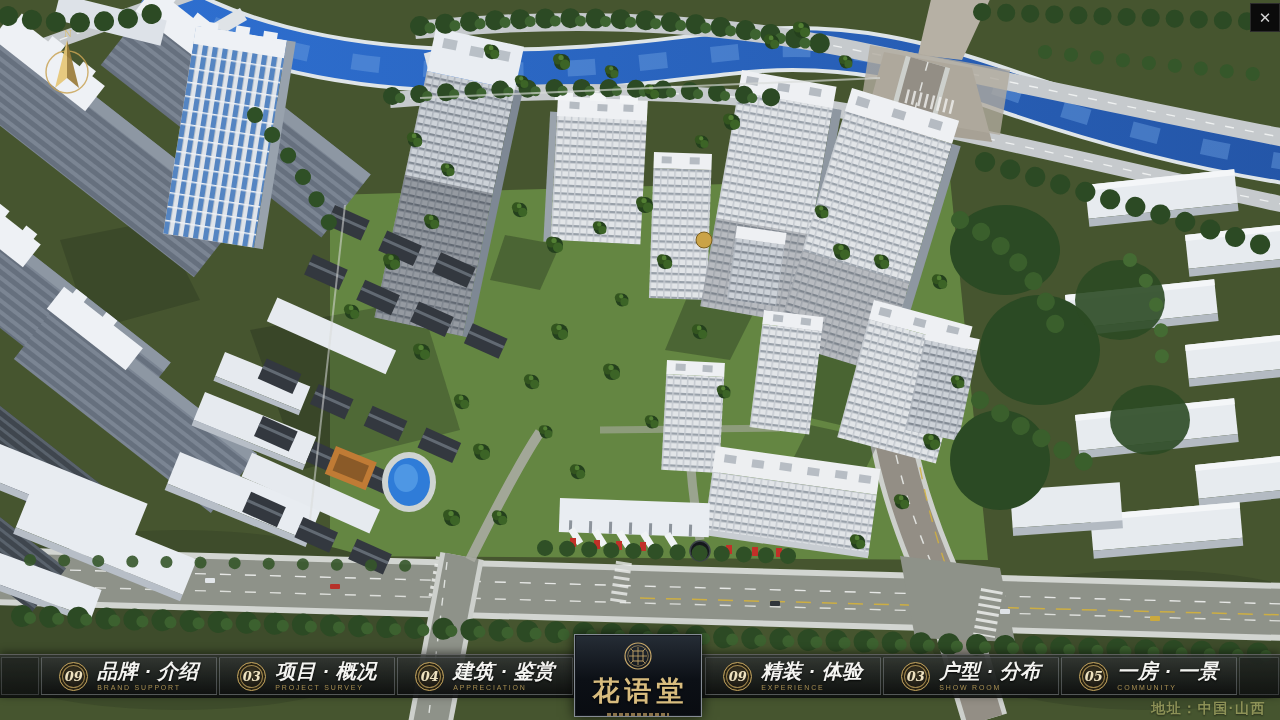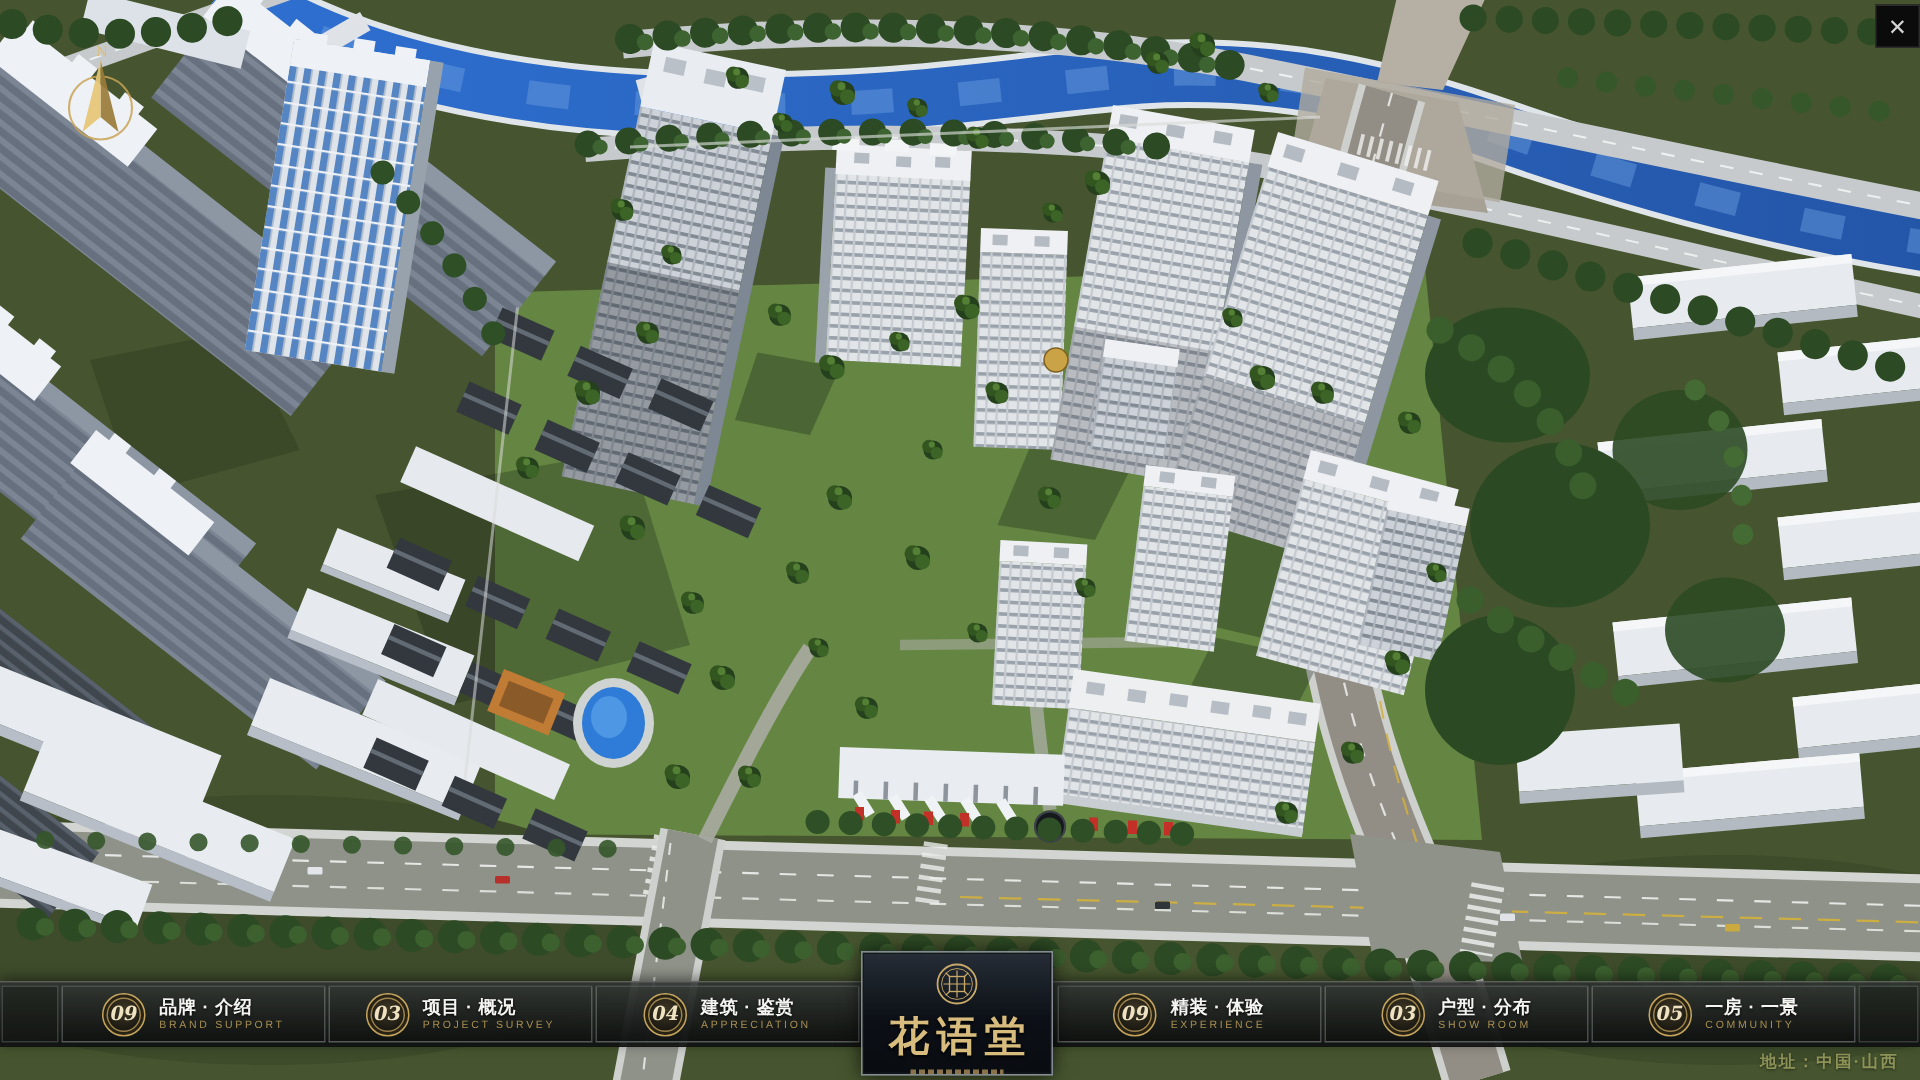--- a/index.html
+++ b/index.html
@@ -28,39 +28,39 @@
     display:flex;align-items:center;justify-content:center;gap:9px;cursor:pointer;
     box-sizing:border-box;}
   .badge{width:27px;height:27px;border-radius:50%;flex:0 0 auto;
     border:1px solid #c5a55e;
     box-shadow:inset 0 0 0 2px rgba(10,10,6,.8), inset 0 0 0 3px rgba(197,165,94,.75);
     background:radial-gradient(circle at 50% 38%,#3d3724,#161410 72%);
     display:flex;align-items:center;justify-content:center;}
   .badge i{font-style:italic;font-family:"DejaVu Serif",serif;font-size:13px;
     color:#eee2c0;font-weight:bold;}
   .mtxt{display:flex;flex-direction:column;line-height:1.05;}
-  .zh{font-size:12px;font-weight:bold;color:#f4f4f1;letter-spacing:.5px;
-    text-shadow:0 1px 2px rgba(0,0,0,.9);white-space:nowrap;}
+  .zh{font-size:20px;font-weight:bold;color:#f4f4f1;letter-spacing:.5px;
+    text-shadow:0 1px 2px rgba(0,0,0,.9);white-space:nowrap;font-style:italic;}
   .en{font-size:7px;letter-spacing:1.8px;color:#a88f52;margin-top:2px;white-space:nowrap;}
 
   
   .logo-slot{width:130px;position:relative;flex:0 0 auto;}
   .logo-panel{position:absolute;left:0;top:-21px;width:128px;height:83px;
     background:linear-gradient(180deg,#262d36,#0c1016 55%,#090c11);
     border:1px solid #858b94;box-shadow:inset 0 0 0 1px #14181d,0 0 12px rgba(0,0,0,.7);
     display:flex;flex-direction:column;align-items:center;padding-top:6px;
     box-sizing:border-box;cursor:pointer;}
   .logo-title{font-family:"DejaVu Serif",serif;font-weight:bold;font-size:27px;
     color:#d8bc7e;letter-spacing:5px;padding-left:5px;margin-top:2px;
     text-shadow:0 1px 2px #000;white-space:nowrap;}
   .logo-sub{width:62px;height:3px;margin-top:4px;
     background:repeating-linear-gradient(90deg,#8a734a 0 4px,rgba(0,0,0,0) 4px 6px);}
 
   
-  .address{position:absolute;right:14px;top:700px;font-size:11px;font-weight:bold;
+  .address{position:absolute;right:14px;top:700px;font-size:14px;font-weight:bold;
     color:#9a9d5e;opacity:.85;letter-spacing:1.5px;text-shadow:0 1px 2px rgba(0,0,0,.6);}
 </style>
 </head>
 <body>
 
 <div class="stage">
 
   <svg class="map" viewBox="0 0 1280 720" preserveAspectRatio="none">
     <defs>
       <pattern id="winA" width="7" height="8" patternUnits="userSpaceOnUse">

